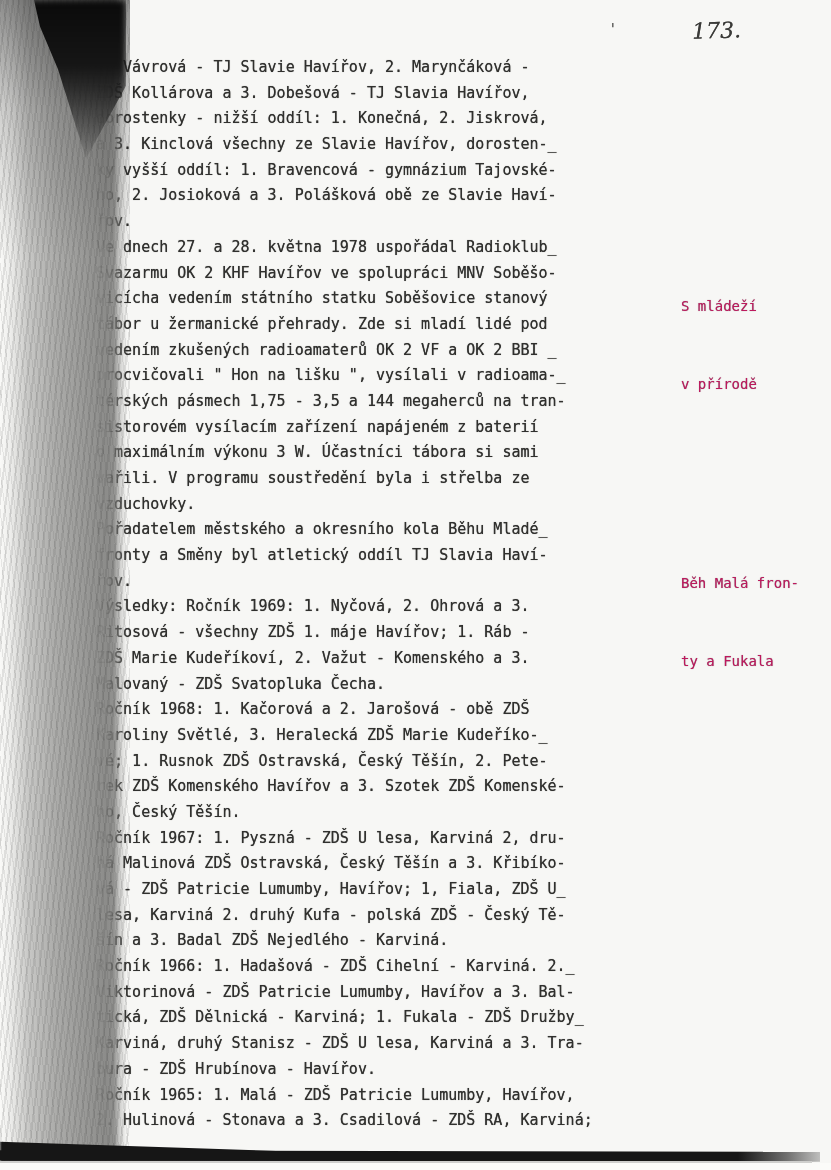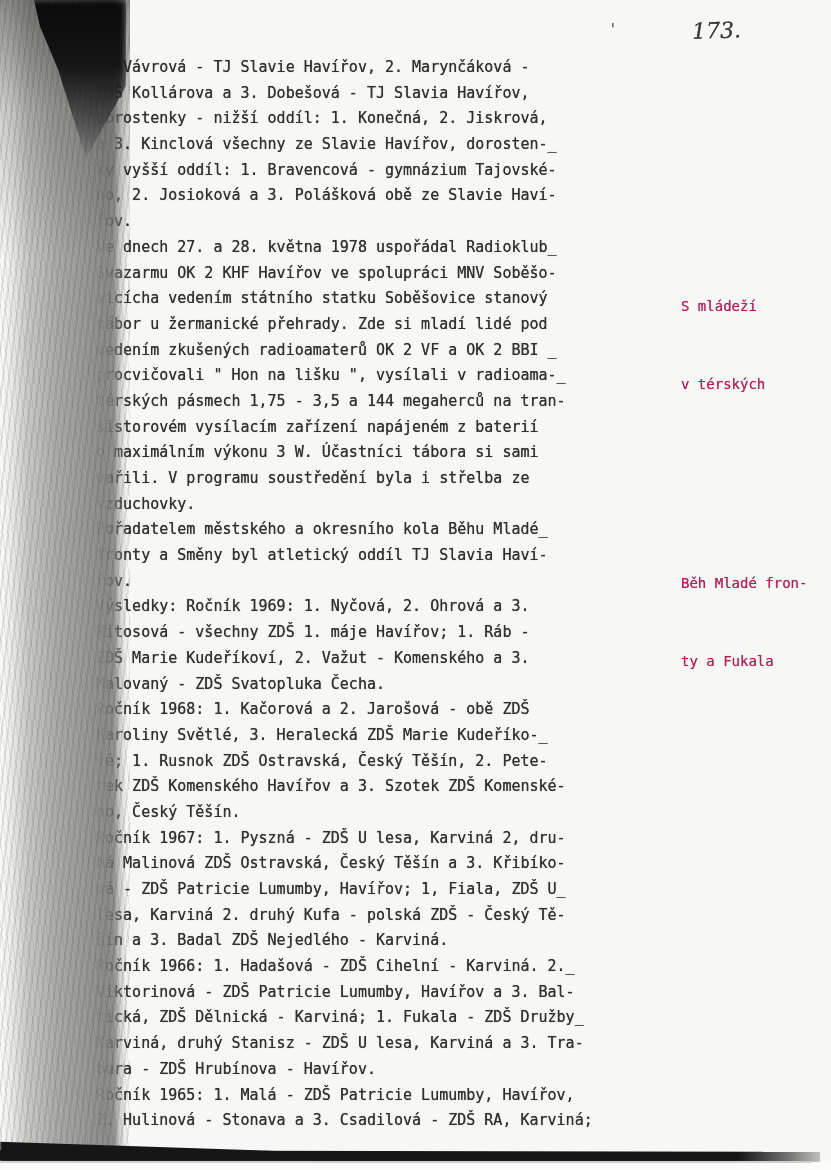--- a/index.html
+++ b/index.html
@@ -93,25 +93,25 @@
 
 <div class="paper">
 
   <div class="pageno">173.</div>
   <div class="stray-mark">'</div>
 
   <div class="body-text"><div class="tline">1. Vávrová - TJ Slavie Havířov, 2. Marynčáková -</div><div class="tline">ZDŠ Kollárova a 3. Dobešová - TJ Slavia Havířov,</div><div class="tline">dorostenky - nižší oddíl: 1. Konečná, 2. Jiskrová,</div><div class="tline">a 3. Kinclová všechny ze Slavie Havířov, dorosten-_</div><div class="tline">ky vyšší oddíl: 1. Bravencová - gymnázium Tajovské-</div><div class="tline">ho, 2. Josioková a 3. Polášková obě ze Slavie Haví-</div><div class="tline">řov.</div><div class="tline">Ve dnech 27. a 28. května 1978 uspořádal Radioklub_</div><div class="tline">Svazarmu OK 2 KHF Havířov ve spolupráci MNV Soběšo-</div><div class="tline">vicícha vedením státního statku Soběšovice stanový</div><div class="tline">tábor u žermanické přehrady. Zde si mladí lidé pod</div><div class="tline">vedením zkušených radioamaterů OK 2 VF a OK 2 BBI _</div><div class="tline">procvičovali " Hon na lišku ", vysílali v radioama-_</div><div class="tline">térských pásmech 1,75 - 3,5 a 144 megaherců na tran-</div><div class="tline">sistorovém vysílacím zařízení napájeném z baterií</div><div class="tline">o maximálním výkonu 3 W. Účastníci tábora si sami</div><div class="tline">vařili. V programu soustředění byla i střelba ze</div><div class="tline">vzduchovky.</div><div class="tline">Pořadatelem městského a okresního kola Běhu Mladé_</div><div class="tline">fronty a Směny byl atletický oddíl TJ Slavia Haví-</div><div class="tline">řov.</div><div class="tline">Výsledky: Ročník 1969: 1. Nyčová, 2. Ohrová a 3.</div><div class="tline">Ritosová - všechny ZDŠ 1. máje Havířov; 1. Ráb -</div><div class="tline">ZDŠ Marie Kudeříkoví, 2. Važut - Komenského a 3.</div><div class="tline">Malovaný - ZDŠ Svatopluka Čecha.</div><div class="tline">Ročník 1968: 1. Kačorová a 2. Jarošová - obě ZDŠ</div><div class="tline">Karoliny Světlé, 3. Heralecká ZDŠ Marie Kudeříko-_</div><div class="tline">vé; 1. Rusnok ZDŠ Ostravská, Český Těšín, 2. Pete-</div><div class="tline">rek ZDŠ Komenského Havířov a 3. Szotek ZDŠ Komenské-</div><div class="tline">ho, Český Těšín.</div><div class="tline">Ročník 1967: 1. Pyszná - ZDŠ U lesa, Karviná 2, dru-</div><div class="tline">há Malinová ZDŠ Ostravská, Český Těšín a 3. Křibíko-</div><div class="tline">vá - ZDŠ Patricie Lumumby, Havířov; 1, Fiala, ZDŠ U_</div><div class="tline">lesa, Karviná 2. druhý Kufa - polská ZDŠ - Český Tě-</div><div class="tline">šín a 3. Badal ZDŠ Nejedlého - Karviná.</div><div class="tline">Ročník 1966: 1. Hadašová - ZDŠ Cihelní - Karviná. 2._</div><div class="tline">Viktorinová - ZDŠ Patricie Lumumby, Havířov a 3. Bal-</div><div class="tline">tická, ZDŠ Dělnická - Karviná; 1. Fukala - ZDŠ Družby_</div><div class="tline">Karviná, druhý Stanisz - ZDŠ U lesa, Karviná a 3. Tra-</div><div class="tline">bura - ZDŠ Hrubínova - Havířov.</div><div class="tline">Ročník 1965: 1. Malá - ZDŠ Patricie Lumumby, Havířov,</div><div class="tline">2. Hulinová - Stonava a 3. Csadilová - ZDŠ RA, Karviná;</div></div>
 
   <div class="mnote" style="top:241px">
     <div>S mládeží</div>
-    <div>v térských</div>
+    <div>v přírodě</div>
   </div>
 
   <div class="mnote" style="top:518px">
-    <div>Běh Mladé fron-</div>
+    <div>Běh Malá fron-</div>
     <div>ty a Fukala</div>
   </div>
 
   <div class="speckles"></div>
 
   <div class="gutter"></div>
   <div class="gutter-top"></div>
   <div class="gutter-bottom"></div>
 
   <div class="bottom-band"></div>

